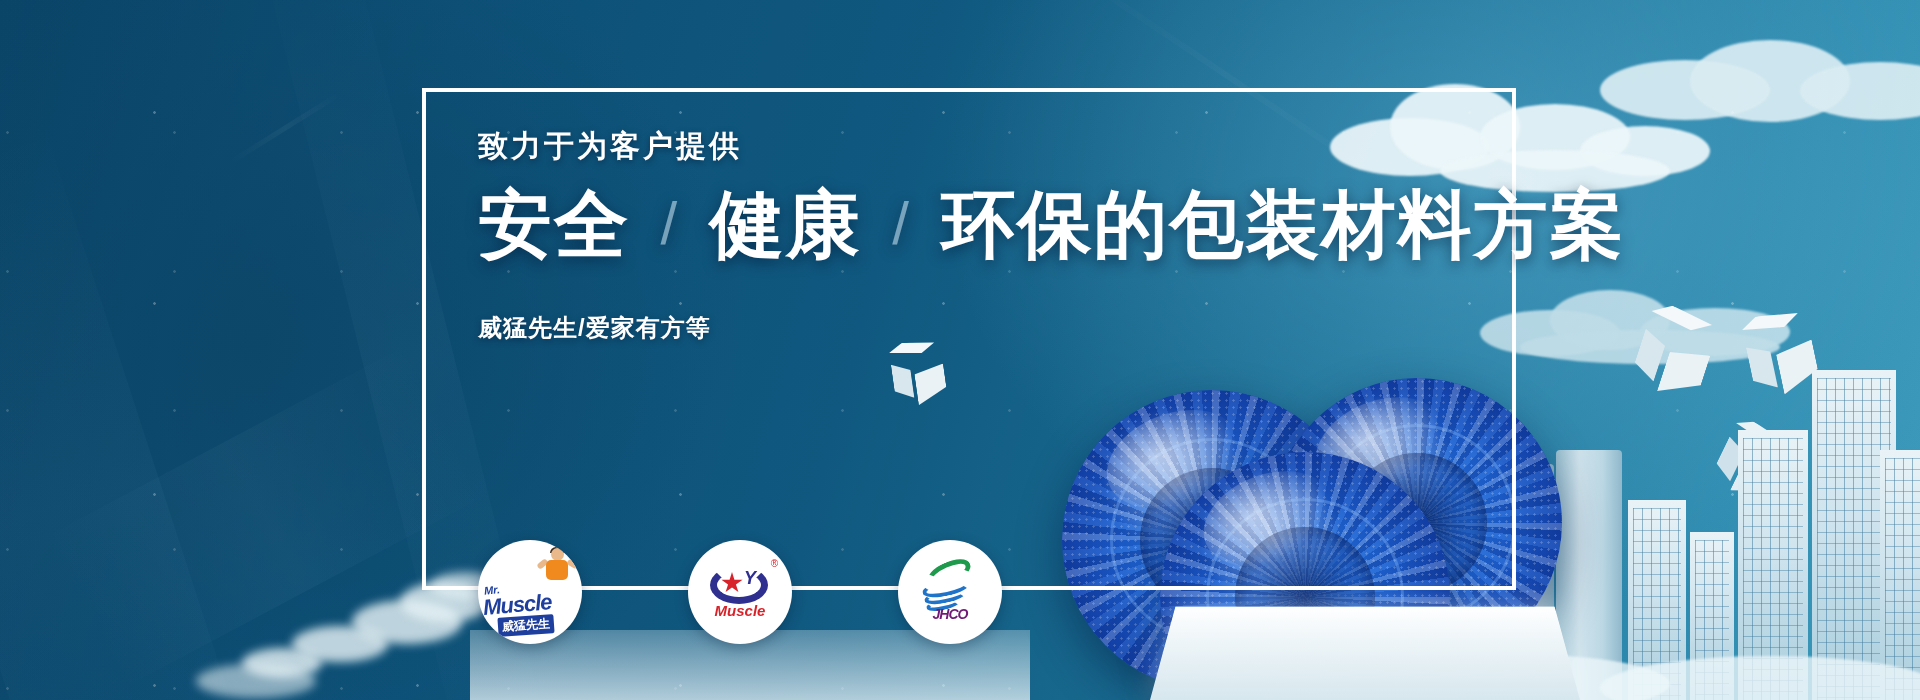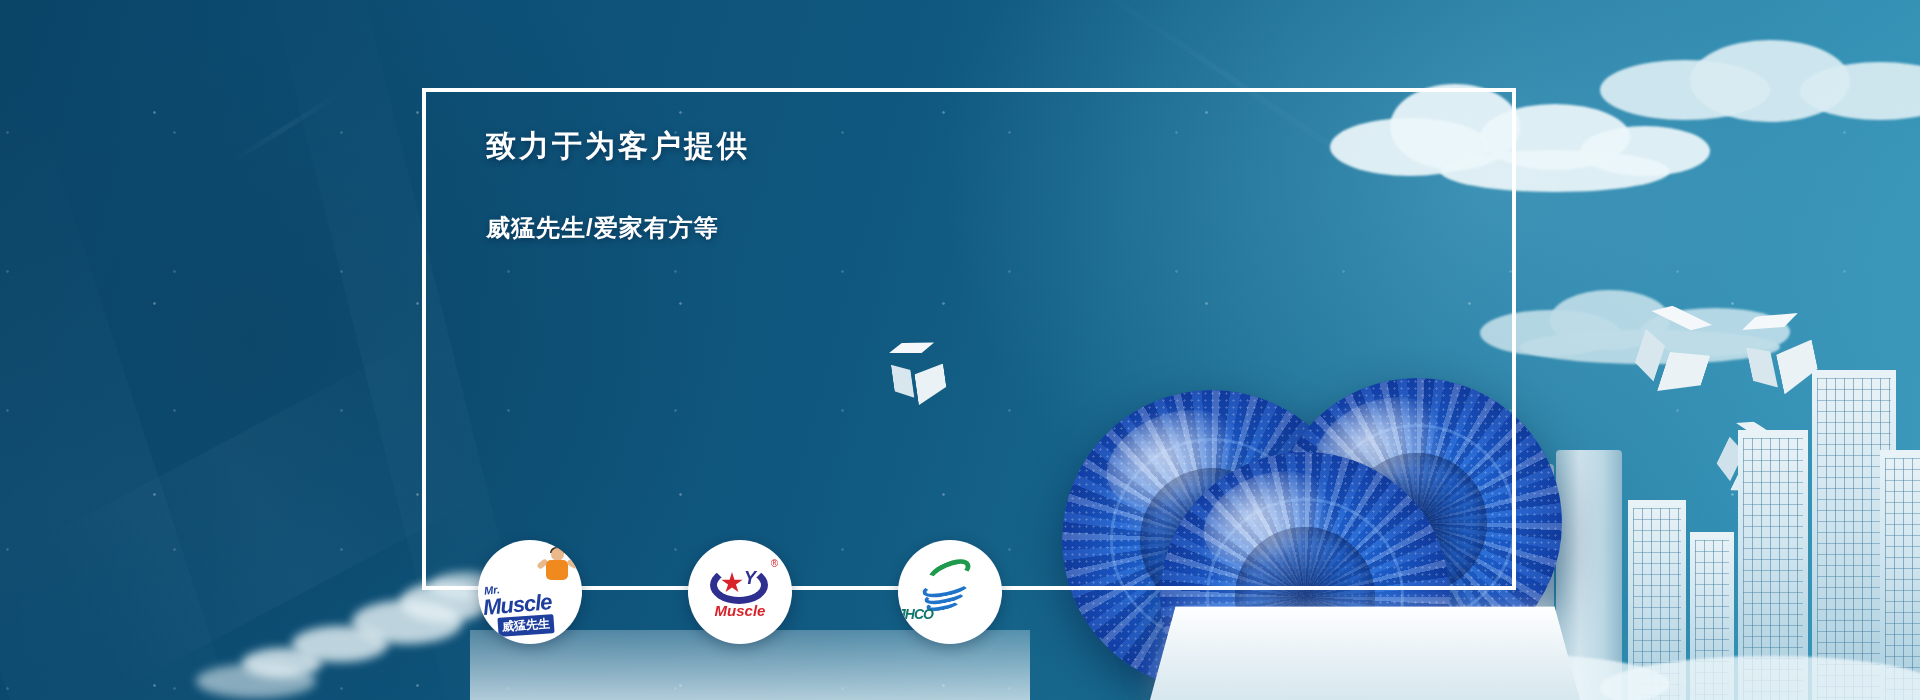--- a/index.html
+++ b/index.html
@@ -99,21 +99,21 @@
     background:linear-gradient(180deg,#ffffff 0%,#eef5f8 40%,#d7e7ee 100%);
     transform:perspective(420px) rotateX(28deg); transform-origin:bottom center;
     box-shadow:0 -6px 26px rgba(255,255,255,.25);
   }
 
   
   .frame{ position:absolute; left:422px; top:88px; width:1094px; height:502px;
     border:4px solid #ffffff; }
 
   
-  .copy{ position:absolute; left:478px; top:128px; width:980px;margin-left:8px; }
+  .copy{ position:absolute; left:478px; top:128px; width:980px; }
   .eyebrow{ font-size:30px; font-weight:bold; color:#ffffff; letter-spacing:3px;
     text-shadow:0 2px 6px rgba(0,25,55,.55); line-height:1.2; }
   .headline{ margin-top:22px; font-size:74px; font-weight:bold; color:#ffffff;
     letter-spacing:2px; line-height:1.06; white-space:nowrap;
     text-shadow:0 4px 14px rgba(0,20,50,.55); }
   .headline .sep{ color:rgba(210,235,250,.55); font-weight:normal; font-size:60px;
     padding:0 8px; position:relative; top:-6px; }
   .sub{ margin-top:48px; }
   .sub .l1{ font-size:24px; font-weight:bold; color:#ffffff; letter-spacing:1px;
     text-shadow:0 2px 6px rgba(0,25,55,.5); }
@@ -172,22 +172,22 @@
     border-radius:50%; transform:rotate(-24deg); }
   .jh .b1{ position:absolute; left:24px; top:40px; width:48px; height:16px;
     border:4px solid #1f74c9; border-top-color:transparent; border-right-color:transparent;
     border-radius:50%; transform:rotate(-12deg); }
   .jh .b2{ position:absolute; left:26px; top:50px; width:42px; height:13px;
     border:4px solid #1f74c9; border-top-color:transparent; border-right-color:transparent;
     border-radius:50%; transform:rotate(-12deg); }
   .jh .b3{ position:absolute; left:28px; top:59px; width:34px; height:11px;
     border:4px solid #1f74c9; border-top-color:transparent; border-right-color:transparent;
     border-radius:50%; transform:rotate(-12deg); }
-  .jh .tx{ position:absolute; left:0; top:66px; width:100%; text-align:left;
-    font-size:14px; font-weight:bold; color:#0f766e; font-style:italic; letter-spacing:-1px; }
+  .jh .tx{ position:absolute; left:0; top:66px; width:100%; text-align:center;
+    font-size:14px; font-weight:bold; color:#701a75; font-style:italic; letter-spacing:-1px; }
 </style>
 </head>
 <body>
 
 <div id="banner">
 
   <div class="dots"></div>
   <div class="streak s1"></div>
   <div class="streak s2"></div>
   <div class="streak s3"></div>
@@ -283,20 +283,27 @@
       <div class="ring"></div>
     <div class="core"></div>
       <div class="gloss"></div>
   </div>
   <div class="pedestal"></div>
 
   <div class="frame"></div>
 
   <div class="copy">
     <div class="eyebrow">致力于为客户提供</div>
+    <div class="headline">
+      <span>安全</span>
+      <span class="sep">/</span>
+      <span>健康</span>
+      <span class="sep">/</span>
+      <span>环保的包装材料方案</span>
+    </div>
     <div class="sub">
       <div class="l1">威猛先生/爱家有方等</div>
     </div>
   </div>
 
   <div class="badges">
 
     <div class="badge">
       <div class="mm">
         <div class="mascot">

